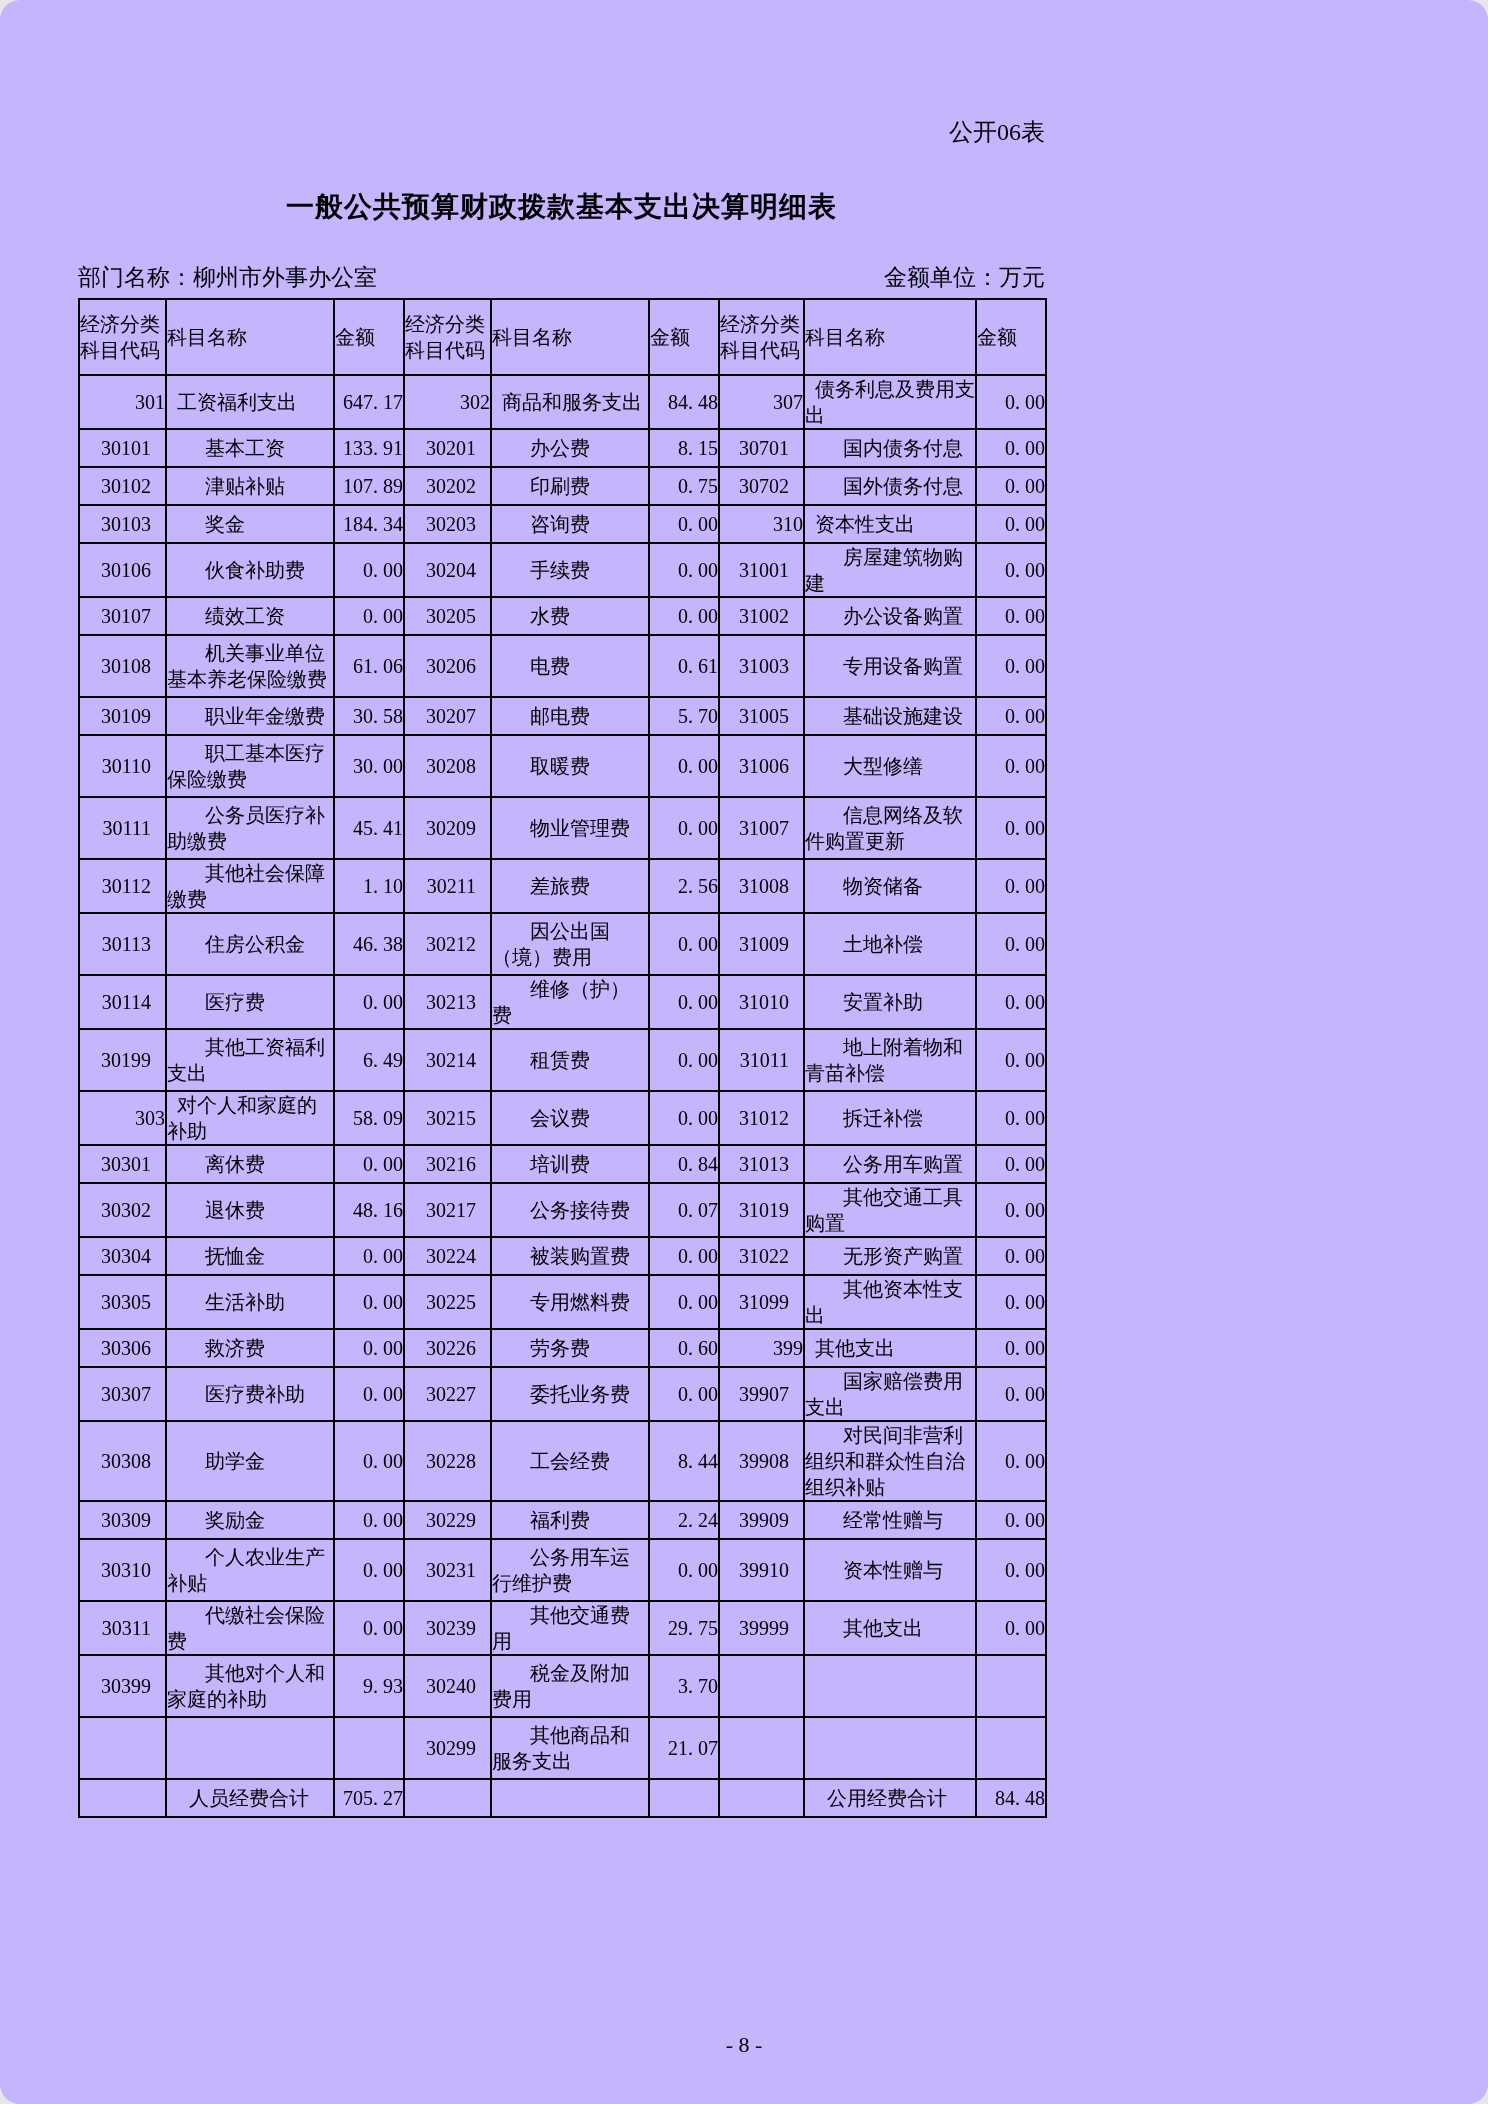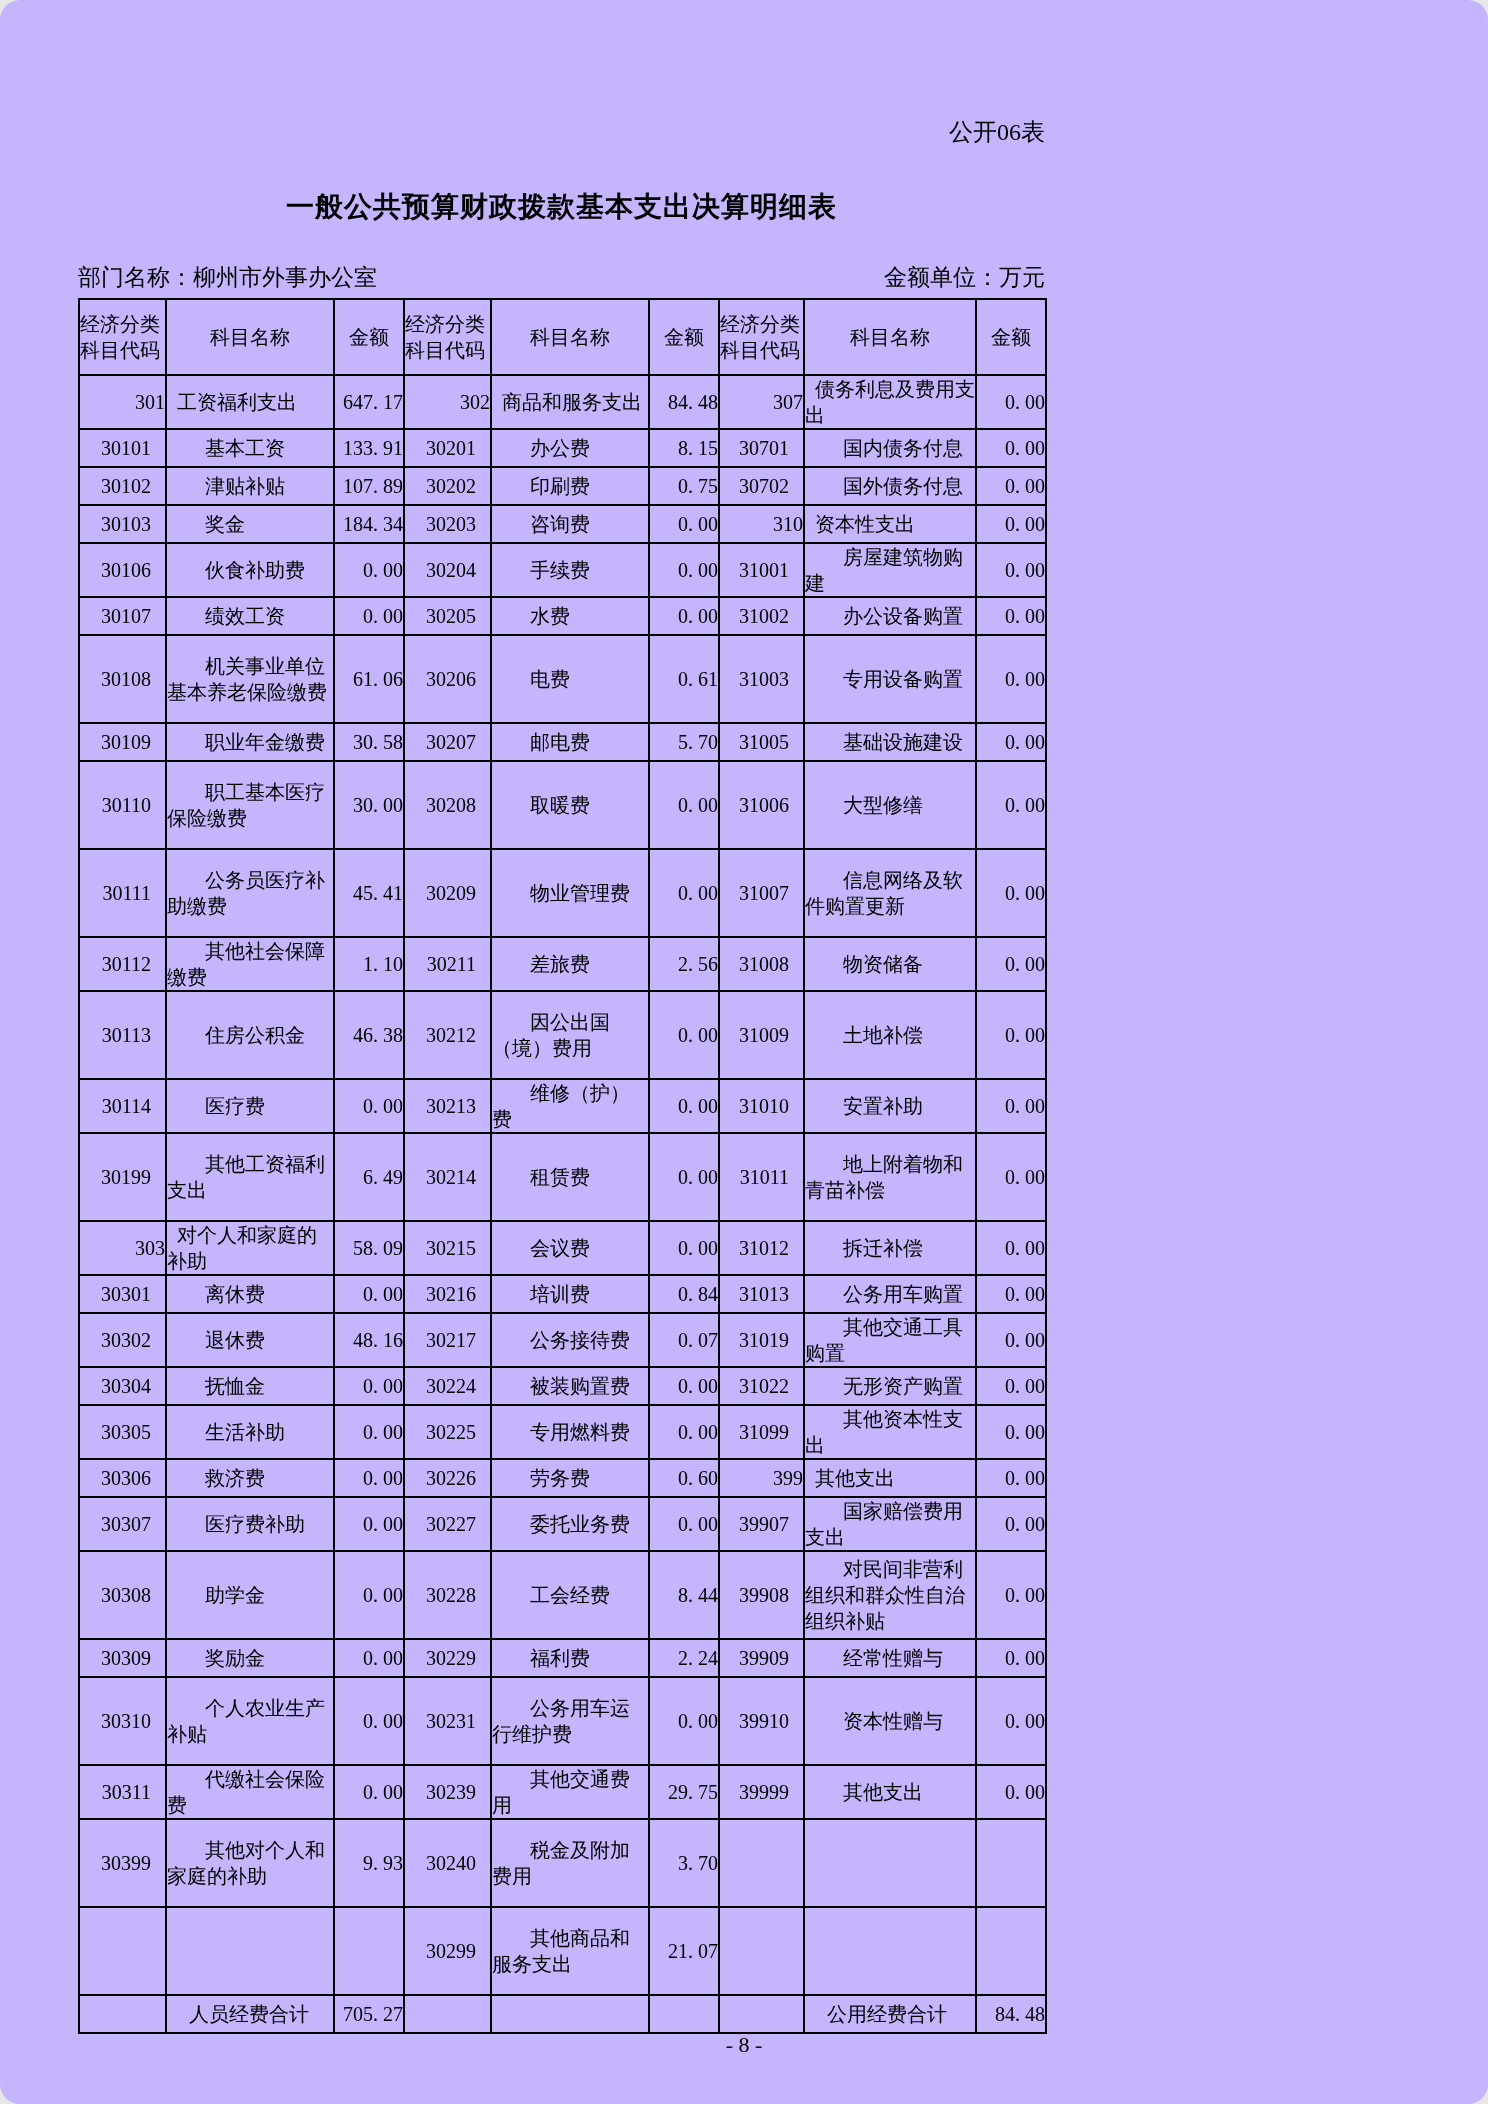--- a/index.html
+++ b/index.html
@@ -15,23 +15,23 @@
   .content { position:absolute; left:78px; top:0; width:967px; }
   .doc-label { text-align:right; padding-top:116px; font-size:24px; }
   .title { text-align:center; font-size:28px; font-weight:bold; margin-top:40px; letter-spacing:1px; }
   .meta-row { display:flex; justify-content:space-between; align-items:flex-end;
               margin-top:36px; margin-bottom:5px; font-size:23px; }
   table.fin { border-collapse:collapse; table-layout:fixed; width:967px; }
   table.fin td { border:2px solid #000; font-size:20px; padding:0; vertical-align:middle;
                  overflow:hidden; line-height:1.3; }
   tr.hdr { height:76px; }
   td.h-code { text-align:left; padding-left:6px;margin-top:15px; }
-  td.h-center { text-align:center; }
+  td.h-center { text-align:left; }
   tr.r { height:38px; }
-  tr.r.tall { height:88px; }
+  tr.r.tall { height:62px; }
   td.code.top { text-align:right; }
   td.code.sub { text-align:right; padding-right:14px; }
   td.name { text-align:left; padding-left:3px; }
   td.name.top { text-indent:10px; }
   td.name.sub { text-indent:38px; }
   td.name.total { text-indent:22px; }
   td.amt { text-align:right; padding-right:3px; }
   .note { font-size:21px; margin-top:3px; }
   .page-num { position:absolute; bottom:46px; left:0; width:1488px; text-align:center; font-size:22px; }
 </style>

